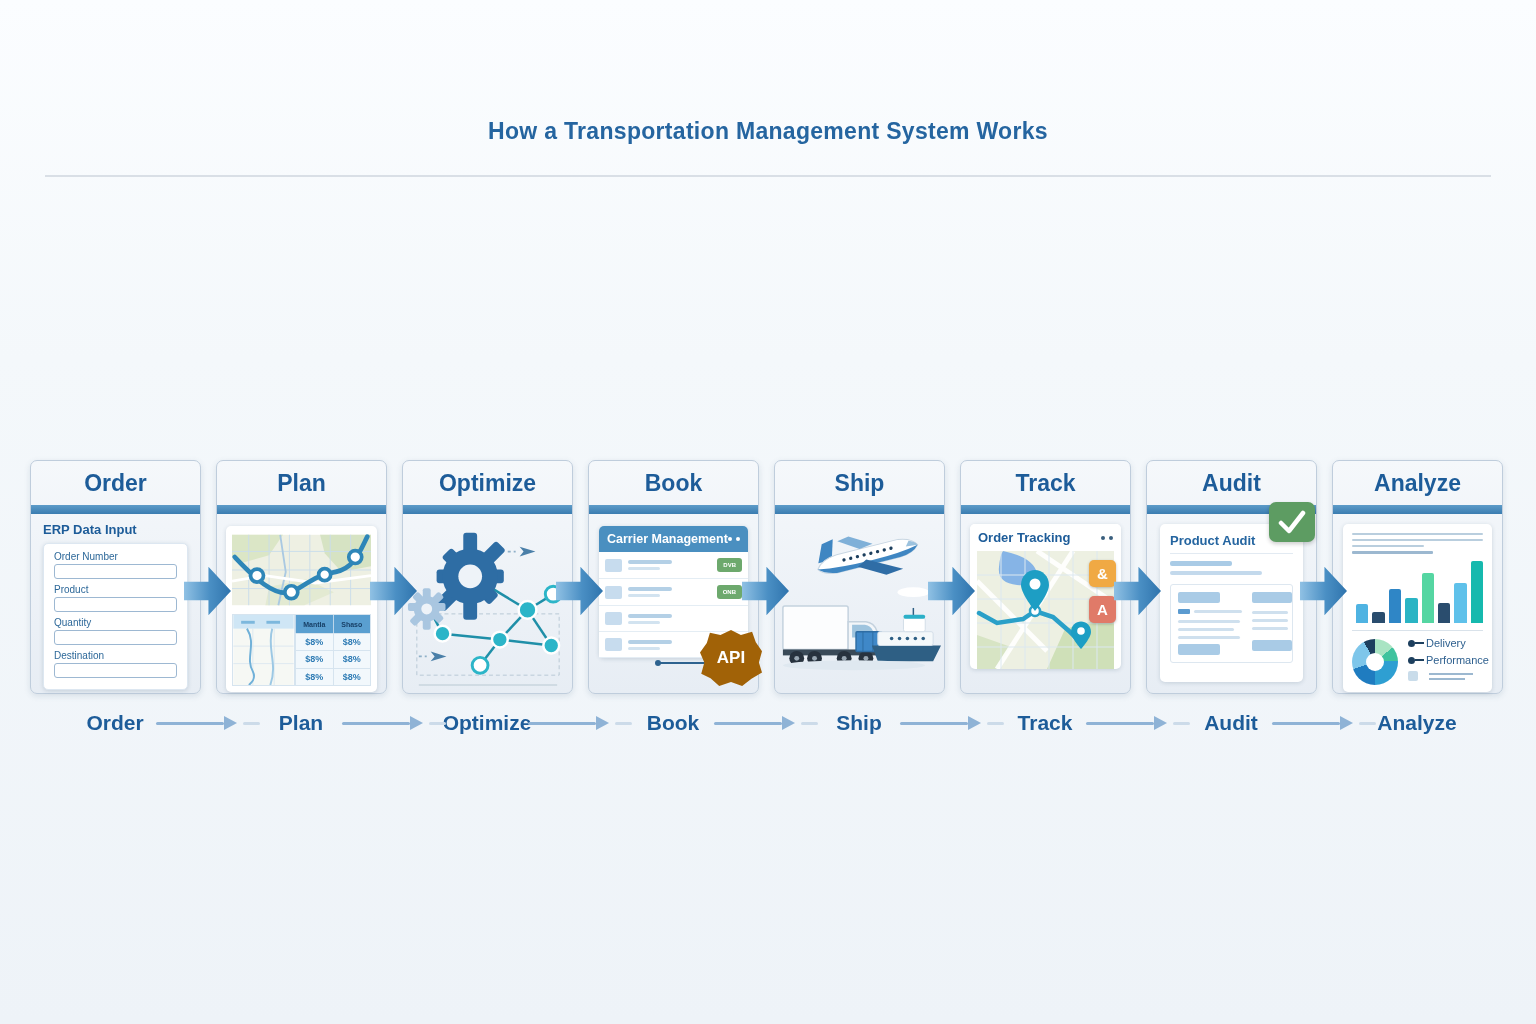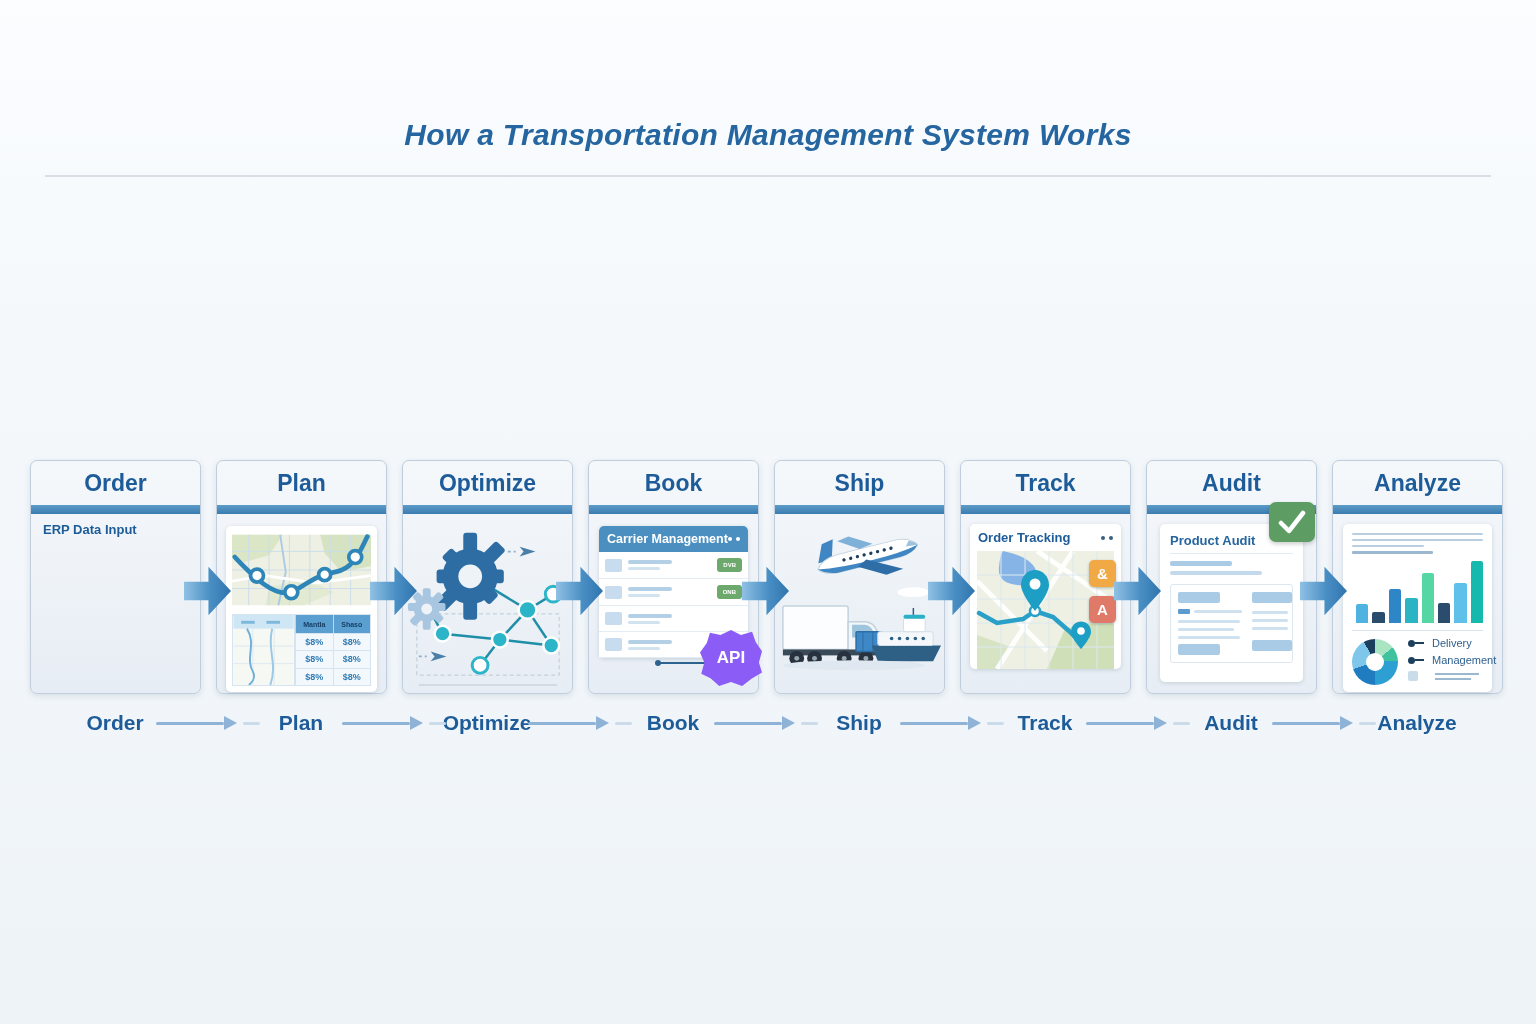--- a/index.html
+++ b/index.html
@@ -2,21 +2,21 @@
 <html><head>
 <meta charset="utf-8">
 <style>
   * { box-sizing: border-box; margin: 0; padding: 0; }
   html,body { width:1536px; height:1024px; overflow:hidden; }
   body { font-family:"Liberation Sans", sans-serif; }
   .page { position:relative; width:1536px; height:1024px;
           background:linear-gradient(180deg,#fbfdff 0%,#f4f8fb 35%,#eef3f8 100%); }
 
   .title { position:absolute; top:118px; left:0; right:0; text-align:center;
-           font-size:30px; font-weight:bold; color:#2565a0; letter-spacing:.3px;font-style:italic; }
+           font-size:23px; font-weight:bold; color:#2565a0; letter-spacing:.3px; }
   .divider { position:absolute; top:175px; left:45px; width:1446px; height:2px; background:#d9dfe6; }
 
   
   .cards { position:absolute; top:460px; left:30px; display:flex; }
   .card { position:relative; width:171px; height:234px; margin-right:15px;
           background:linear-gradient(180deg,#f5f8fb,#e7edf4);
           border:1px solid #bfcddc; border-radius:7px;
           box-shadow:0 2px 6px rgba(60,90,120,.14); }
   .card:last-child { margin-right:0; }
   .card-header { height:44px; display:flex; align-items:center; justify-content:center;
@@ -62,21 +62,21 @@
   .carrier-row { display:flex; align-items:center; gap:6px; padding:6px 6px;
                  border-bottom:1px solid #e4edf4; background:#fff; }
   .carrier-row:last-child { border-radius:0 0 5px 5px; }
   .thumb { width:17px; height:13px; background:#c7dcee; border-radius:2px; flex:none; }
   .rlines { flex:1; }
   .rline1 { width:44px; height:4px; background:#b4d0e6; border-radius:2px; margin-bottom:3px; }
   .rline2 { width:32px; height:3px; background:#d2e3f0; border-radius:2px; }
   .book-btn { background:#6da96d; border-radius:3px; color:#fff; font-size:6px; font-weight:bold;
               padding:4px 6px; flex:none; }
   .api-badge { position:absolute; right:-14px; bottom:-28px; width:62px; height:56px; z-index:5;
-    background:#8b5cf6; display:flex; align-items:center; justify-content:center;
+    background:#a16207; display:flex; align-items:center; justify-content:center;
     color:#fff; font-weight:bold; font-size:17px;
     clip-path:polygon(50% 0%,66% 9%,84% 3%,90% 22%,100% 38%,95% 58%,100% 76%,83% 87%,68% 100%,50% 93%,31% 100%,17% 86%,2% 78%,7% 58%,0% 40%,11% 23%,16% 5%,33% 9%); }
   .api-link { position:absolute; left:60px; bottom:-6px; width:52px; height:2px; background:#2d628f; }
   .api-link::before { content:""; position:absolute; left:-4px; top:-2px; width:6px; height:6px;
                       border-radius:50%; background:#2d628f; }
 
   
   .fill-svg { display:block; width:100%; height:100%; }
 
   
@@ -112,21 +112,21 @@
   .analyze-panel { margin:10px 10px; padding:9px 9px 7px; height:168px; }
   .anl { height:2px; background:#b9cede; border-radius:1px; margin-bottom:4px; }
   .anl.w2 { width:55%; } .anl.w3 { width:62%; height:3px; background:#9cb8d0; margin-top:3px; }
   .bars { display:flex; align-items:flex-end; gap:4px; height:62px; margin-top:7px; padding-left:4px; }
   .bar { width:13px; border-radius:2px 2px 0 0; }
   .an-div { height:1px; background:#d9e2ea; margin:7px 0 6px; }
   .an-bottom { display:flex; align-items:center; gap:10px; }
   .donut { width:46px; height:46px; border-radius:50%; position:relative; flex:none; }
   .donut::after { content:""; position:absolute; left:14px; top:14px; width:18px; height:18px;
                   border-radius:50%; background:#fff; }
-  .legend-item { display:flex; align-items:center; gap:9px; margin-bottom:5px; }
+  .legend-item { display:flex; align-items:center; gap:3px; margin-bottom:5px; }
   .lg-marker { width:7px; height:7px; border-radius:50%; background:#1d3f5e; position:relative; flex:none; }
   .lg-marker::after { content:""; position:absolute; left:7px; top:2.5px; width:9px; height:2px; background:#1d3f5e; }
   .lg-text { font-size:11px; color:#2d5f8e; margin-left:8px; }
   .lg-sq { width:10px; height:10px; background:#c9dcea; border-radius:2px; flex:none; }
   .lg-lines { margin-left:8px; }
   .lg-line { width:44px; height:2px; background:#9cb8d0; margin-bottom:3px; }
 
   
   .tl-label { position:absolute; top:711px; transform:translateX(-50%);
               font-size:21px; font-weight:bold; color:#1d5c99; }
@@ -144,20 +144,30 @@
   <div class="title">How a Transportation Management System Works</div>
   <div class="divider"></div>
 
   <div class="cards">
 
     <div class="card">
       <div class="card-header">Order</div>
       <div class="card-bar"></div>
       <div class="card-body">
         <div class="erp-label">ERP Data Input</div>
+        <div class="panel order-form">
+          <div class="field-label">Order Number</div>
+          <div class="field-input"></div>
+          <div class="field-label">Product</div>
+          <div class="field-input"></div>
+          <div class="field-label">Quantity</div>
+          <div class="field-input"></div>
+          <div class="field-label">Destination</div>
+          <div class="field-input"></div>
+        </div>
       </div>
       <div class="flow-arrow"></div>
     </div>
 
     <div class="card">
       <div class="card-header">Plan</div>
       <div class="card-bar"></div>
       <div class="card-body">
         <div class="panel plan-panel">
           <svg class="plan-map" viewBox="0 0 150 76">
@@ -513,21 +523,21 @@
           <div class="an-div"></div>
           <div class="an-bottom">
             <div class="donut" style="background: conic-gradient(rgb(169, 228, 195) 0%, rgb(169, 228, 195) 14%, rgb(63, 195, 158) 14%, rgb(63, 195, 158) 24%, rgb(46, 159, 210) 24%, rgb(46, 159, 210) 50%, rgb(31, 124, 192) 50%, rgb(31, 124, 192) 70%, rgb(126, 198, 234) 70%, rgb(126, 198, 234) 92%, rgb(29, 63, 94) 92%, rgb(29, 63, 94) 100%);"></div>
             <div>
               <div class="legend-item">
                 <span class="lg-marker"></span>
                 <span class="lg-text">Delivery</span>
               </div>
               <div class="legend-item">
                 <span class="lg-marker"></span>
-                <span class="lg-text">Management</span>
+                <span class="lg-text">Performance</span>
               </div>
               <div class="legend-item">
                 <span class="lg-sq"></span>
                 <span class="lg-lines">
                     <span class="lg-line" style="display:block"></span>
                     <span class="lg-line" style="display:block;width:36px;margin-bottom:0"></span>
                   </span>
               </div>
             </div>
           </div>

